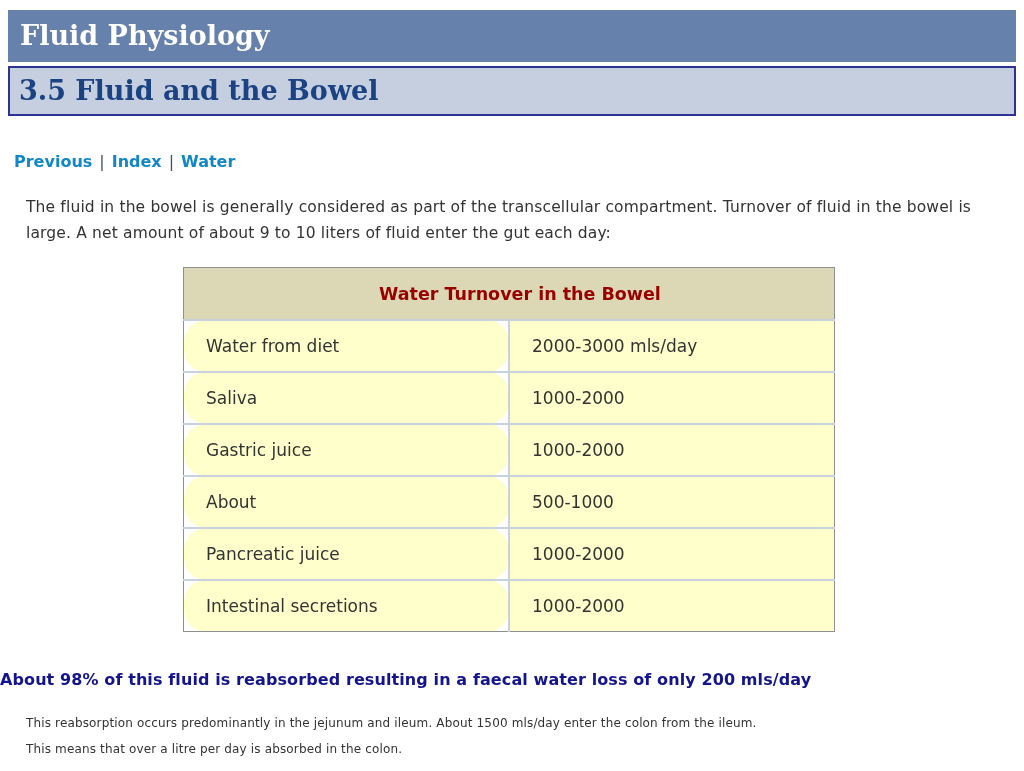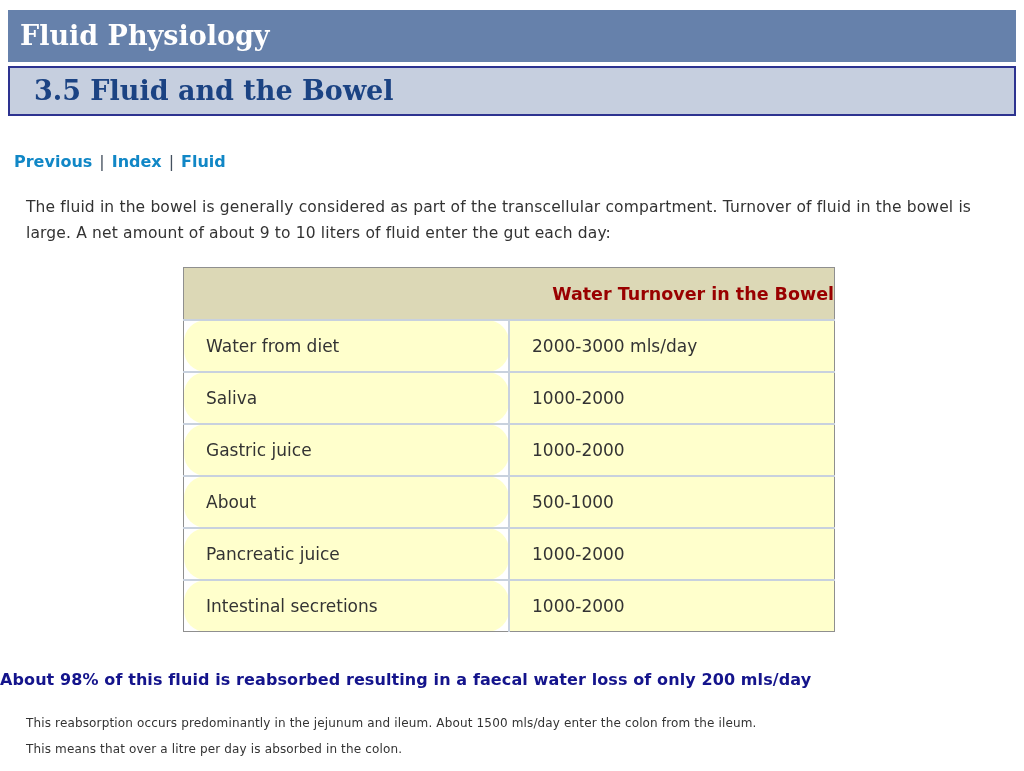--- a/index.html
+++ b/index.html
@@ -12,41 +12,41 @@
     margin:10px 8px 0 8px; height:52px; box-sizing:border-box;
     background:var(--topbar_bg); padding-left:12px;
   }
   .topbar .bar-title {
     font-family:"DejaVu Serif","Liberation Serif",serif;
     font-weight:bold; font-size:27px; line-height:52px; color:var(--topbar_text);
   }
   .subbar {
     margin:4px 8px 0 8px; height:50px; box-sizing:border-box;
     background:var(--subbar_bg); border:2px solid var(--subbar_border);
-    padding-left:24px;
+    padding-left:9px;
   }
   .subbar .bar-title {
     font-family:"DejaVu Serif","Liberation Serif",serif;
     font-weight:bold; font-size:27px; line-height:45px; color:var(--subbar_text);
   }
   .nav { margin:36px 0 0 14px; font-size:16px; font-weight:bold; line-height:19px; }
   .nav a { color:var(--link_blue); text-decoration:none; cursor:pointer;margin-top:8px; }
   .nav .sep { color:var(--nav_separator); font-weight:normal; margin:0 7px; }
   .para {
     margin:23px 10px 0 26px; max-width:986px;
     font-size:15.5px; line-height:26px; letter-spacing:0.15px;
     color:var(--body_text); white-space:pre-line;
   }
   table.turnover {
     margin:21px 0 0 183px; width:652px;
     border-collapse:collapse; border:1px solid var(--table_border);
   }
   table.turnover th {
     height:51px; background:var(--table_header_bg); color:var(--table_header_text);
-    font-size:17.5px; font-weight:bold; text-align:right; padding:0 0 0 22px;
+    font-size:17.5px; font-weight:bold; text-align:center; padding:0 0 0 22px;
   }
   table.turnover td {
     height:50px; background:var(--table_row_bg); color:var(--body_text);
     font-size:17px; padding:0 0 0 22px; border-top:2px solid var(--table_divider);
   }
   table.turnover td.label { width:50%;border-radius:22px; }
   table.turnover td.value { border-left:2px solid var(--table_divider); }
   .highlight {
     margin:38px 10px 0 0; font-size:16px; font-weight:bold;
     color:var(--highlight_navy); letter-spacing:0.1px;
@@ -62,21 +62,21 @@
 
 <div class="topbar">
   <span class="bar-title">Fluid Physiology</span>
 </div>
 
 <div class="subbar">
   <span class="bar-title">3.5 Fluid and the Bowel</span>
 </div>
 
 <div class="nav">
-  <a href="#">Previous</a><span class="sep">|</span><a href="#">Index</a><span class="sep">|</span><a href="#">Fluid</a>
+  <a href="#">Previous</a><span class="sep">|</span><a href="#">Index</a><span class="sep">|</span><a href="#">Water</a>
 </div>
 
 <p class="para">The fluid in the bowel is generally considered as part of the transcellular compartment. Turnover of fluid in the bowel is
 large. A net amount of about 9 to 10 liters of fluid enter the gut each day:</p>
 
 <table class="turnover">
   <thead>
     <tr>
       <th colspan="2">Water Turnover in the Bowel</th>
     </tr>

